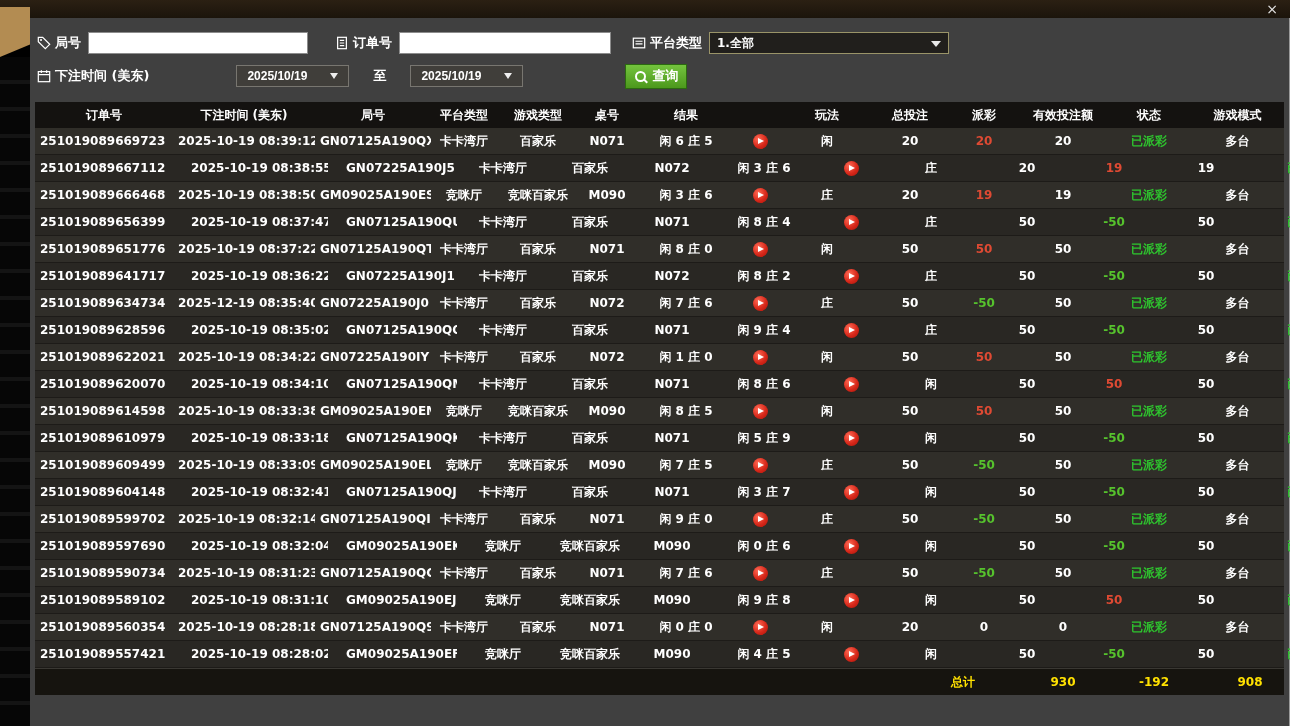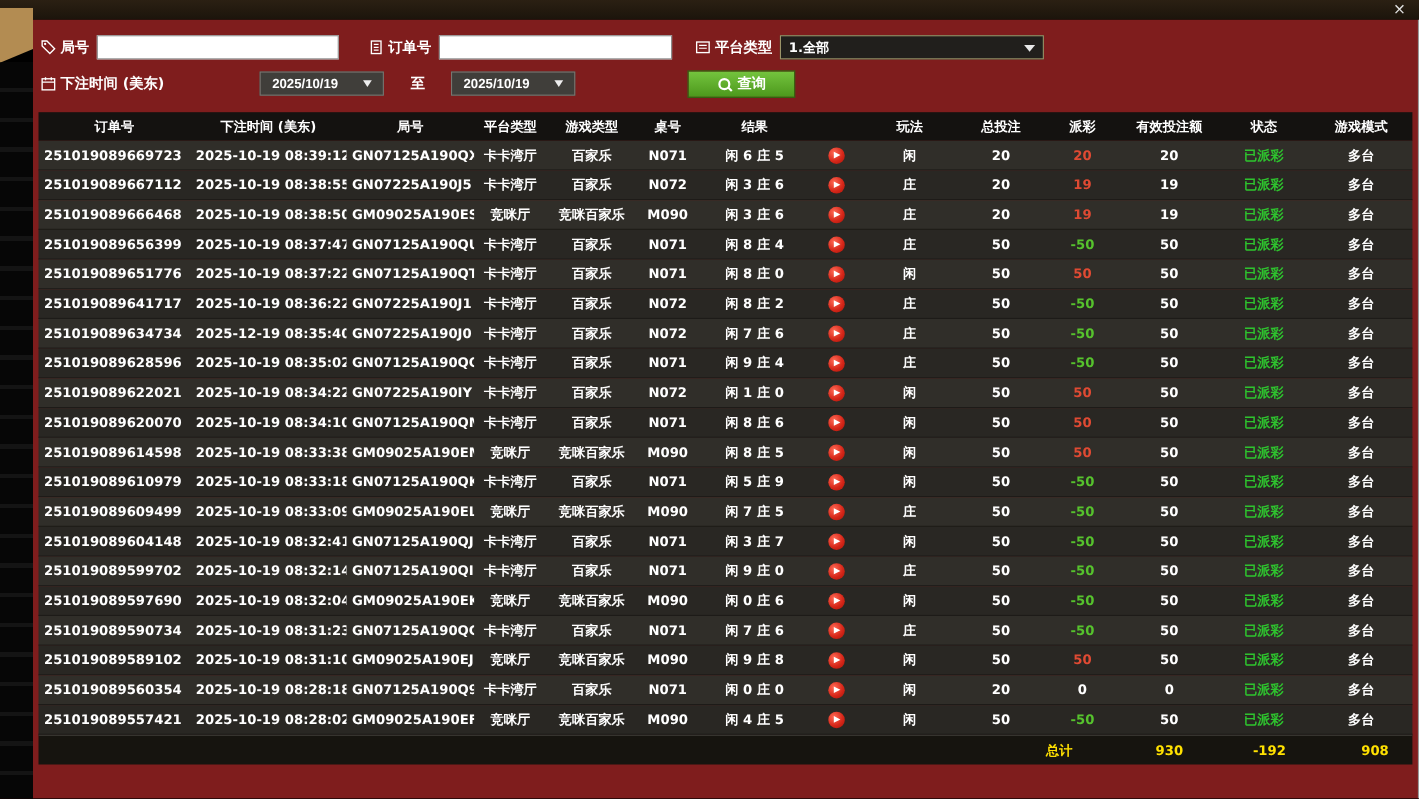--- a/index.html
+++ b/index.html
@@ -12,55 +12,55 @@
     background:linear-gradient(#2b2013,#1b140b);}
   .close-x{position:absolute;right:12px;top:0px;color:#e3e3e3;font-size:14px;line-height:18px;cursor:pointer;}
 
   
   .side-tab{position:absolute;left:0;top:7px;width:30px;height:50px;background:#b38c52;
     clip-path:polygon(0 0,100% 0,100% 75%,0 100%);}
   .left-strip{position:absolute;left:0;top:57px;width:30px;height:669px;
     background:repeating-linear-gradient(#060606 0 23px,#141414 23px 27px);}
 
   
-  .panel{position:absolute;left:30px;top:18px;width:1260px;height:708px;background:#7f1d1d;
+  .panel{position:absolute;left:30px;top:18px;width:1260px;height:708px;background:#404040;
     border-right:1px solid #9a9a9a;}
 
   
   .filters{padding:10px 0 2px 6px;}
   .frow{display:flex;align-items:center;height:30px;margin-bottom:3px;}
   .ficon{width:15px;height:15px;display:inline-flex;align-items:center;justify-content:center;margin-right:4px;flex:none;}
   .flabel{color:#fff;font-weight:700;font-size:13px;margin-right:7px;white-space:nowrap;}
   .ftext{height:22px;background:#fff;border:1px solid #8c8c8c;font-size:12px;padding:0 5px;color:#222;}
   .w1{width:220px;margin-right:26px;}
   .w2{width:212px;margin-right:20px;}
   .select{width:240px;height:22px;background:#211f1c;border:1px solid #9a9468;color:#fff;
     font-size:12px;font-weight:700;display:flex;align-items:center;padding:0 7px;position:relative;cursor:pointer;}
   .select .arrow{position:absolute;right:7px;top:8px;width:0;height:0;
     border-left:5px solid transparent;border-right:5px solid transparent;border-top:6px solid #e8e8e8;}
   .datebtn{min-width:113px;height:22px;background:#403e3a;border:1px solid #787670;color:#fff;
     font-size:12px;font-weight:700;display:inline-flex;align-items:center;justify-content:center;gap:23px;cursor:pointer;}
   .d1{margin-left:80px;}
   .darr{width:0;height:0;border-left:4px solid transparent;border-right:4px solid transparent;border-top:6px solid #eee;}
   .zhi{color:#fff;font-weight:700;font-size:13px;margin:0 24px;}
-  .querybtn{height:25px;padding:0 26px;margin-left:102px;border:1px solid #2c6a10;
+  .querybtn{height:25px;padding:0 8px;margin-left:102px;border:1px solid #2c6a10;
     background:linear-gradient(#74c43e,#4c981c);color:#fff;font-weight:700;font-size:13px;
     display:inline-flex;align-items:center;gap:5px;cursor:pointer;}
   .mag{position:relative;width:13px;height:13px;display:inline-block;}
   .mag::before{content:"";position:absolute;left:1px;top:1px;width:7px;height:7px;border:2px solid #fff;border-radius:50%;}
   .mag::after{content:"";position:absolute;left:9px;top:10px;width:5px;height:2px;background:#fff;transform:rotate(45deg);}
 
   
   .table{margin:6px 5px 0;font-size:12px;color:#fff;}
   .thead,.trow,.tfoot-row{display:grid;
     grid-template-columns:138px 142px 116px 66px 82px 56px 102px 46px 88px 78px 70px 88px 84px 1fr;}
   .thead{height:26px;background:#141210;}
   .trow{height:27px;border-bottom:1px solid #1d1b18;}
   .trow.even{background:#302e29;}
-  .trow.odd{background:#292723;}
+  .trow.odd{background:#292723;gap:13px;}
   .cell{height:100%;display:flex;align-items:center;justify-content:center;
     white-space:nowrap;overflow:hidden;font-weight:600;}
   .cell.al{justify-content:flex-start;padding-left:5px;text-align:right;}
   .hc{font-weight:700;color:#fff;}
   .pos{color:#df4a33;}
   .neg{color:#56c22d;}
   .zero{color:#fff;}
   .stat{color:#2ec32e;}
   .play{width:15px;height:15px;border-radius:50%;flex:none;
     background:radial-gradient(circle at 35% 32%,#ff6a55 0%,#d7281a 55%,#a81208 100%);

